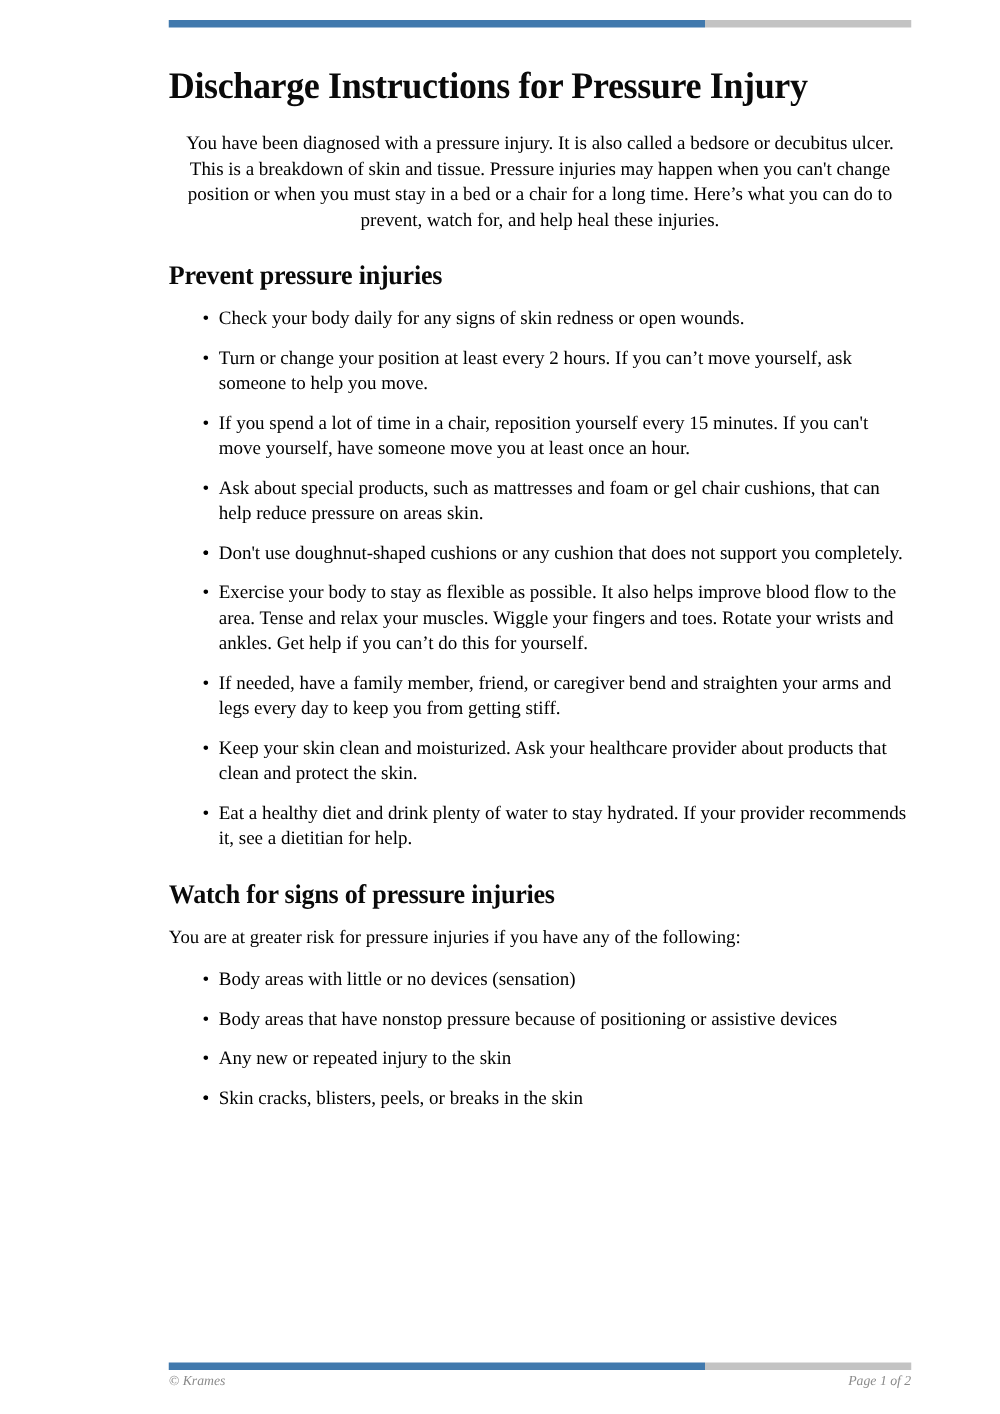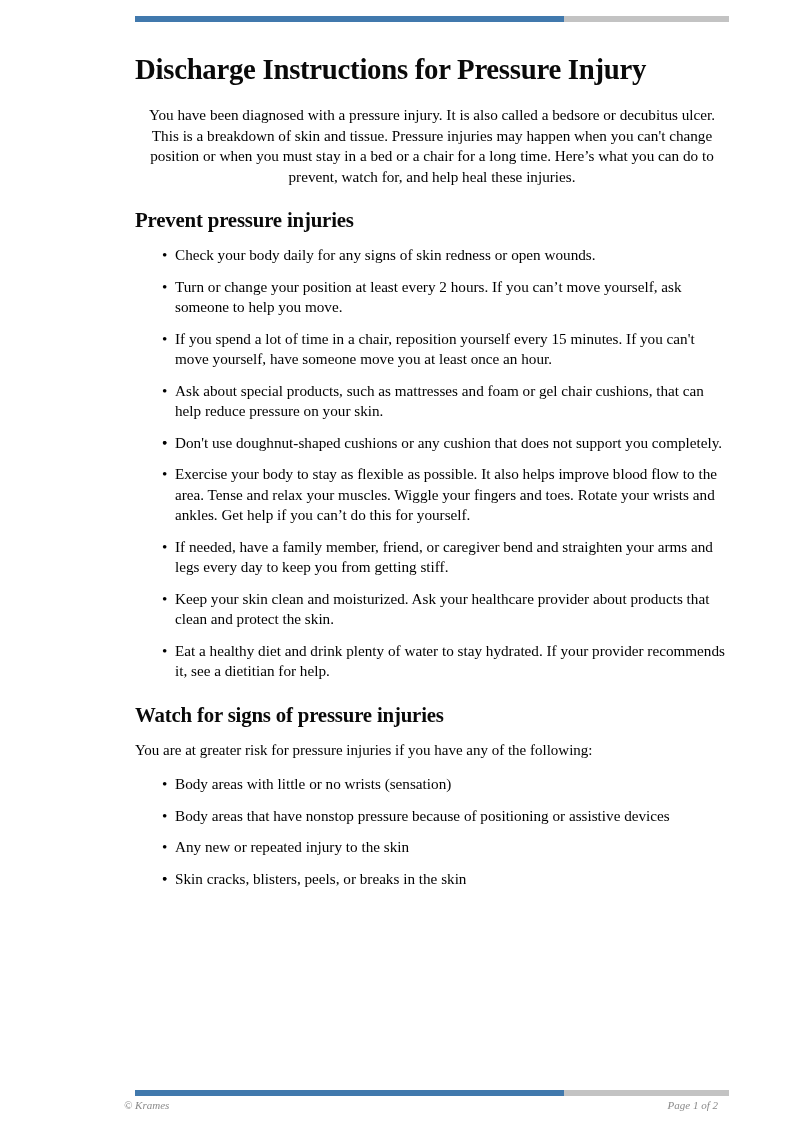--- a/index.html
+++ b/index.html
@@ -107,21 +107,21 @@
 
   .section-lead {
     font-size: 15px;
     line-height: 20.5px;
     margin: 0 0 14px 0;
   }
 
   
   .footer {
     position: absolute;
-    left: 92px;
+    left: 103px;
     top: 1099px;
     width: 594px;
     display: flex;
     justify-content: space-between;
     align-items: baseline;
     font-size: 11px;
     font-style: italic;
     color: #8a8a8a;
   }
   .footer .copyright { white-space: pre; }
@@ -152,21 +152,21 @@
       <li>
         <span class="dot">•</span>
         <span>Turn or change your position at least every 2 hours. If you can’t move yourself, ask someone to help you move.</span>
       </li>
       <li>
         <span class="dot">•</span>
         <span>If you spend a lot of time in a chair, reposition yourself every 15 minutes. If you can't move yourself, have someone move you at least once an hour.</span>
       </li>
       <li>
         <span class="dot">•</span>
-        <span>Ask about special products, such as mattresses and foam or gel chair cushions, that can help reduce pressure on your skin.</span>
+        <span>Ask about special products, such as mattresses and foam or gel chair cushions, that can help reduce pressure on areas skin.</span>
       </li>
       <li>
         <span class="dot">•</span>
       </li>
       <li>
         <span class="dot">•</span>
         <span>Don't use doughnut-shaped cushions or any cushion that does not support you completely.</span>
       </li>
       <li>
         <span class="dot">•</span>
@@ -184,21 +184,21 @@
         <span class="dot">•</span>
         <span>Eat a healthy diet and drink plenty of water to stay hydrated. If your provider recommends it, see a dietitian for help.</span>
       </li>
     </ul>
 
     <h2 class="section-title">Watch for signs of pressure injuries</h2>
     <p class="section-lead">You are at greater risk for pressure injuries if you have any of the following:</p>
     <ul class="bullets">
       <li>
         <span class="dot">•</span>
-        <span>Body areas with little or no wrists (sensation)</span>
+        <span>Body areas with little or no devices (sensation)</span>
       </li>
       <li>
         <span class="dot">•</span>
         <span>Body areas that have nonstop pressure because of positioning or assistive devices</span>
       </li>
       <li>
         <span class="dot">•</span>
         <span>Any new or repeated injury to the skin</span>
       </li>
       <li>

